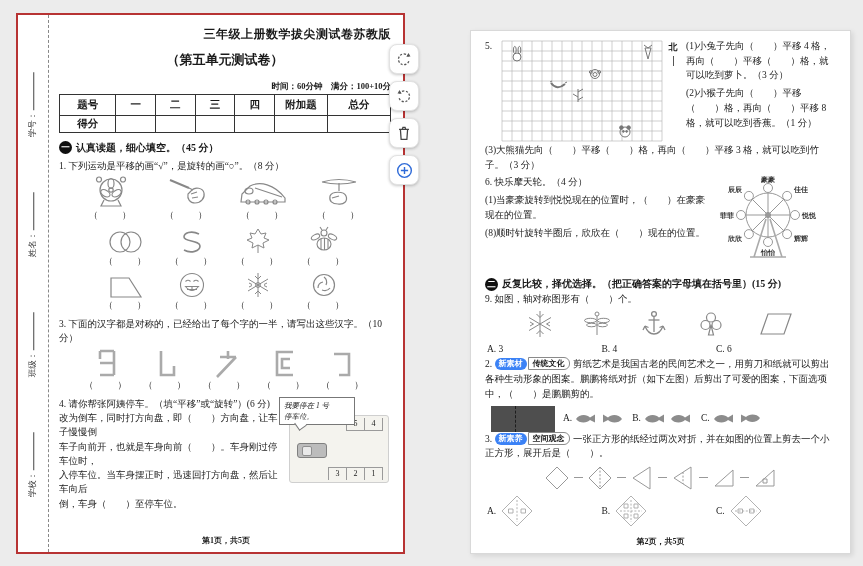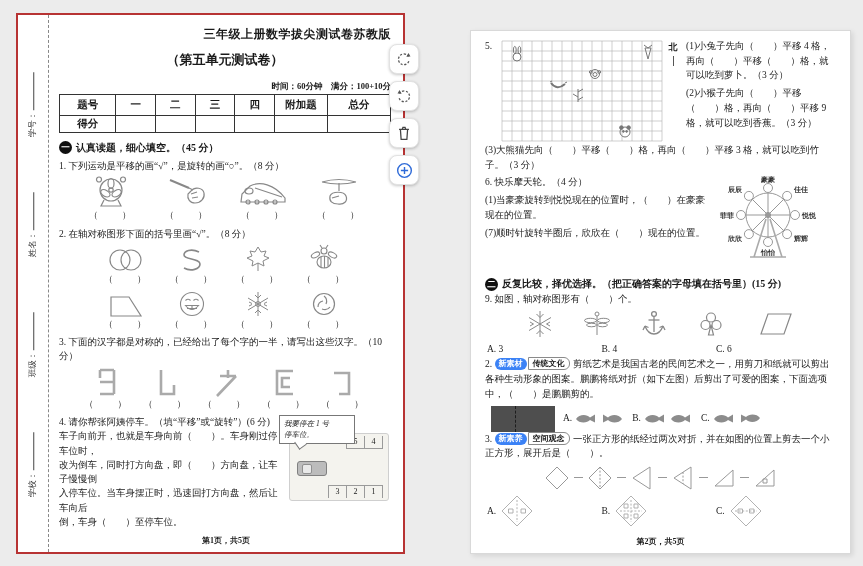--- a/index.html
+++ b/index.html
@@ -191,21 +191,20 @@
           <svg width="44" height="34" viewBox="0 0 44 34" fill="none" stroke="#888" stroke-width="1.2">
         <path d="M5 7 Q22 2 39 7 M5 7 Q22 11 39 7"></path>
             <path d="M22 8 V16"></path>
         <path d="M13 21 C15 16 27 16 29 21 C31 26 27 30 21 29 C15 29 12 26 13 21 Z"></path>
         <path d="M15 23 L22 21"></path>
           </svg>
         <span class="br">（　　）</span>
         </div>
     </div>
 
-    <div class="q">2. 在轴对称图形下面的括号里画“√”。（8 分）</div>
     <div class="imgrow" style="padding:2px 34px 0;">
       <div class="icell">
           <svg width="38" height="26" viewBox="0 0 38 26" fill="none" stroke="#888" stroke-width="1.2">
         <circle cx="13" cy="13" r="10"></circle>
             <circle cx="24" cy="13" r="10"></circle>
           </svg>
         <span class="br">（　　）</span>
         </div>
       <div class="icell">
           <svg width="34" height="26" viewBox="0 0 34 26" fill="none" stroke="#888" stroke-width="1.6">
@@ -295,22 +294,22 @@
           <svg width="28" height="32" viewBox="0 0 28 32" fill="none" stroke="#aaa" stroke-width="2.6">
         <path d="M5 7 H20 V28 H10"></path>
           </svg>
         <span class="br">（　　）</span>
         </div>
     </div>
 
     <div class="q q4">
       <div class="q4l">
         <div>4. 请你帮张阿姨停车。（填“平移”或“旋转”）(6 分)</div>
+        <div>改为倒车，同时打方向盘，即（　　）方向盘，让车子慢慢倒</div>
         <div>车子向前开，也就是车身向前（　　）。车身刚过停车位时，</div>
-        <div>改为倒车，同时打方向盘，即（　　）方向盘，让车子慢慢倒</div>
         <div>入停车位。当车身摆正时，迅速回打方向盘，然后让车向后</div>
         <div>倒，车身（　　）至停车位。</div>
       </div>
       <div class="q4fig">
         <div class="bubble">
           <div>我要停在 1 号</div>
           <div>停车位。</div>
         </div>
         <div class="plot">
           <div class="prow top">
@@ -399,30 +398,30 @@
             <circle cx="127.6" cy="92.4" r="0.9" fill="#777"></circle>
           </g>
       </g>
     </svg>
     <div class="north">
       <span>北</span>
       <span class="nline"></span>
     </div>
     <div class="q5texts">
       <p>(1)小兔子先向（　　）平移 4 格，再向（　　）平移（　　）格，就可以吃到萝卜。（3 分）</p>
-      <p>(2)小猴子先向（　　）平移（　　）格，再向（　　）平移 9 格，就可以吃到香蕉。（3 分）</p>
+      <p>(2)小猴子先向（　　）平移（　　）格，再向（　　）平移 8 格，就可以吃到香蕉。（1 分）</p>
     </div>
   </div>
   <p>(3)大熊猫先向（　　）平移（　　）格，再向（　　）平移 3 格，就可以吃到竹子。（3 分）</p>
 
   <div class="q6row">
     <div class="q6texts">
       <p>6. 快乐摩天轮。（4 分）</p>
       <p>(1)当豪豪旋转到悦悦现在的位置时，（　　）在豪豪现在的位置。</p>
-      <p>(7)顺时针旋转半圈后，欣欣在（　　）现在的位置。</p>
+      <p>(8)顺时针旋转半圈后，欣欣在（　　）现在的位置。</p>
     </div>
     <div class="wheelbox">
       <svg width="128" height="94" viewBox="0 0 128 94" fill="none">
         <g stroke="#999" stroke-width="1">
           <circle cx="62" cy="40" r="22"></circle>
           <path d="M62 40 L62 18 M62 40 L77.6 24.4 M62 40 L84 40 M62 40 L77.6 55.6 M62 40 L62 62 M62 40 L46.4 55.6 M62 40 L40 40 M62 40 L46.4 24.4"></path>
           <circle cx="62" cy="13" r="4.5"></circle>
             <circle cx="81.1" cy="20.9" r="4.5"></circle>
             <circle cx="89" cy="40" r="4.5"></circle>
             <circle cx="81.1" cy="59.1" r="4.5"></circle>

